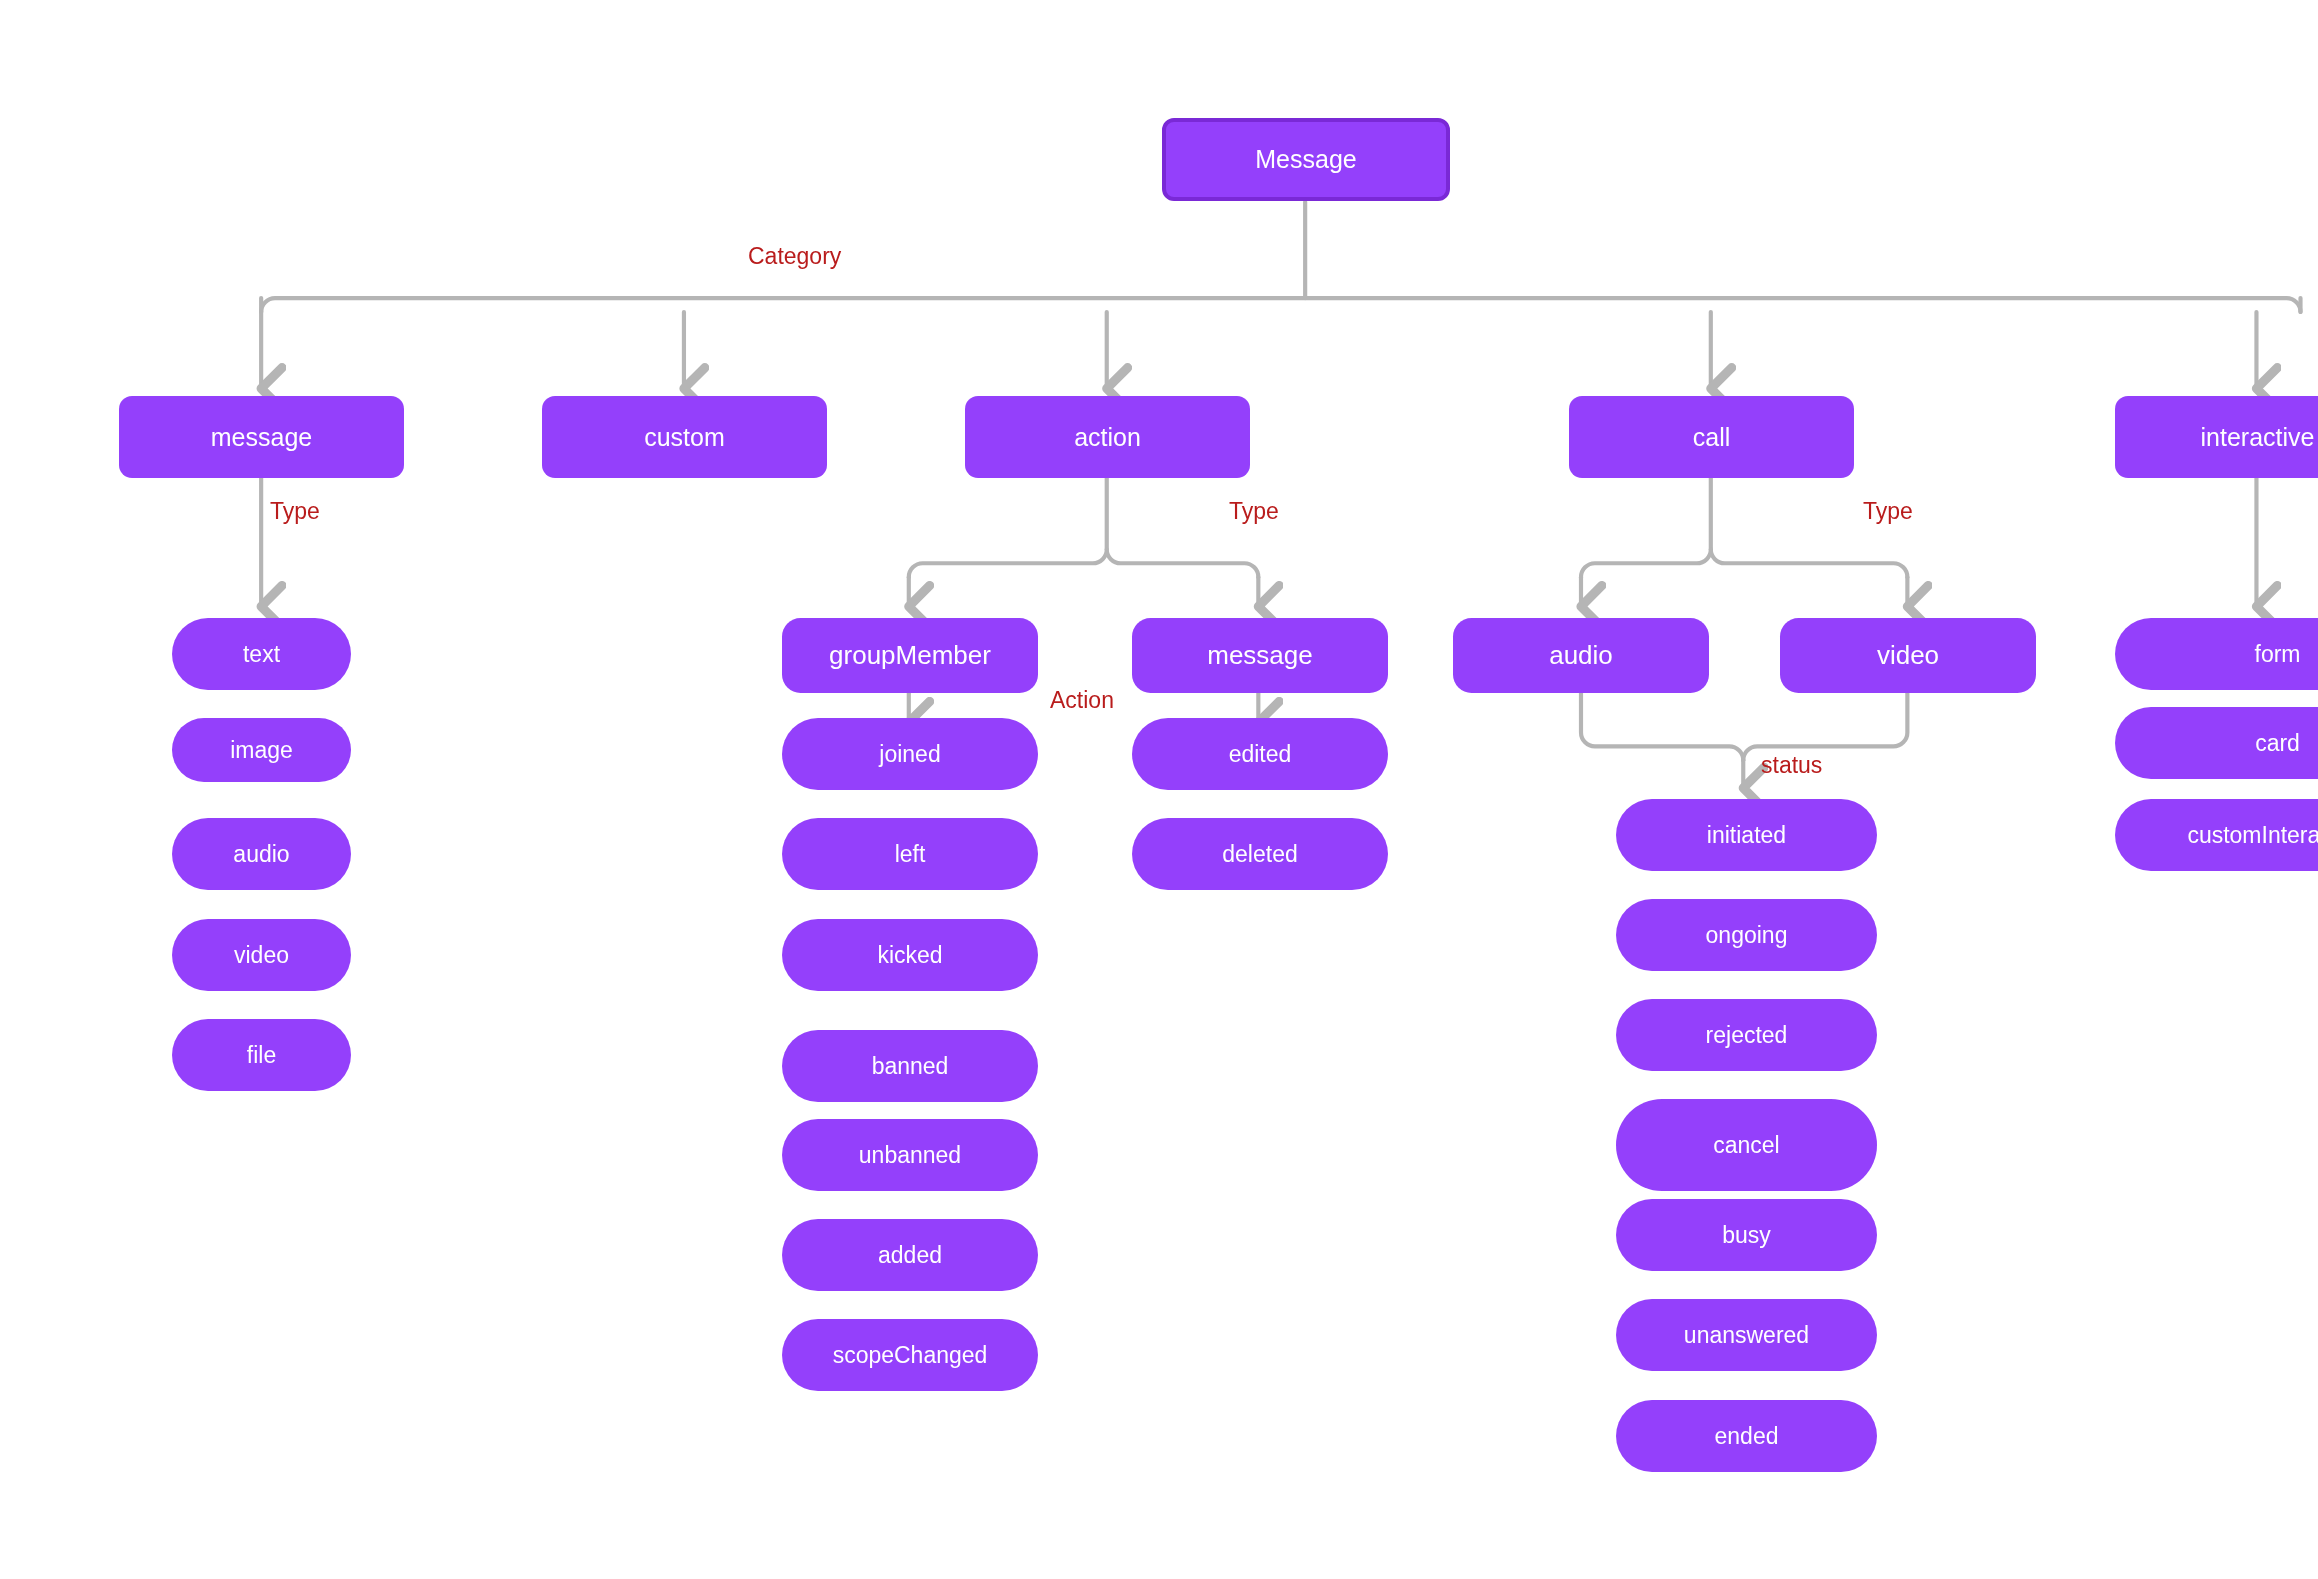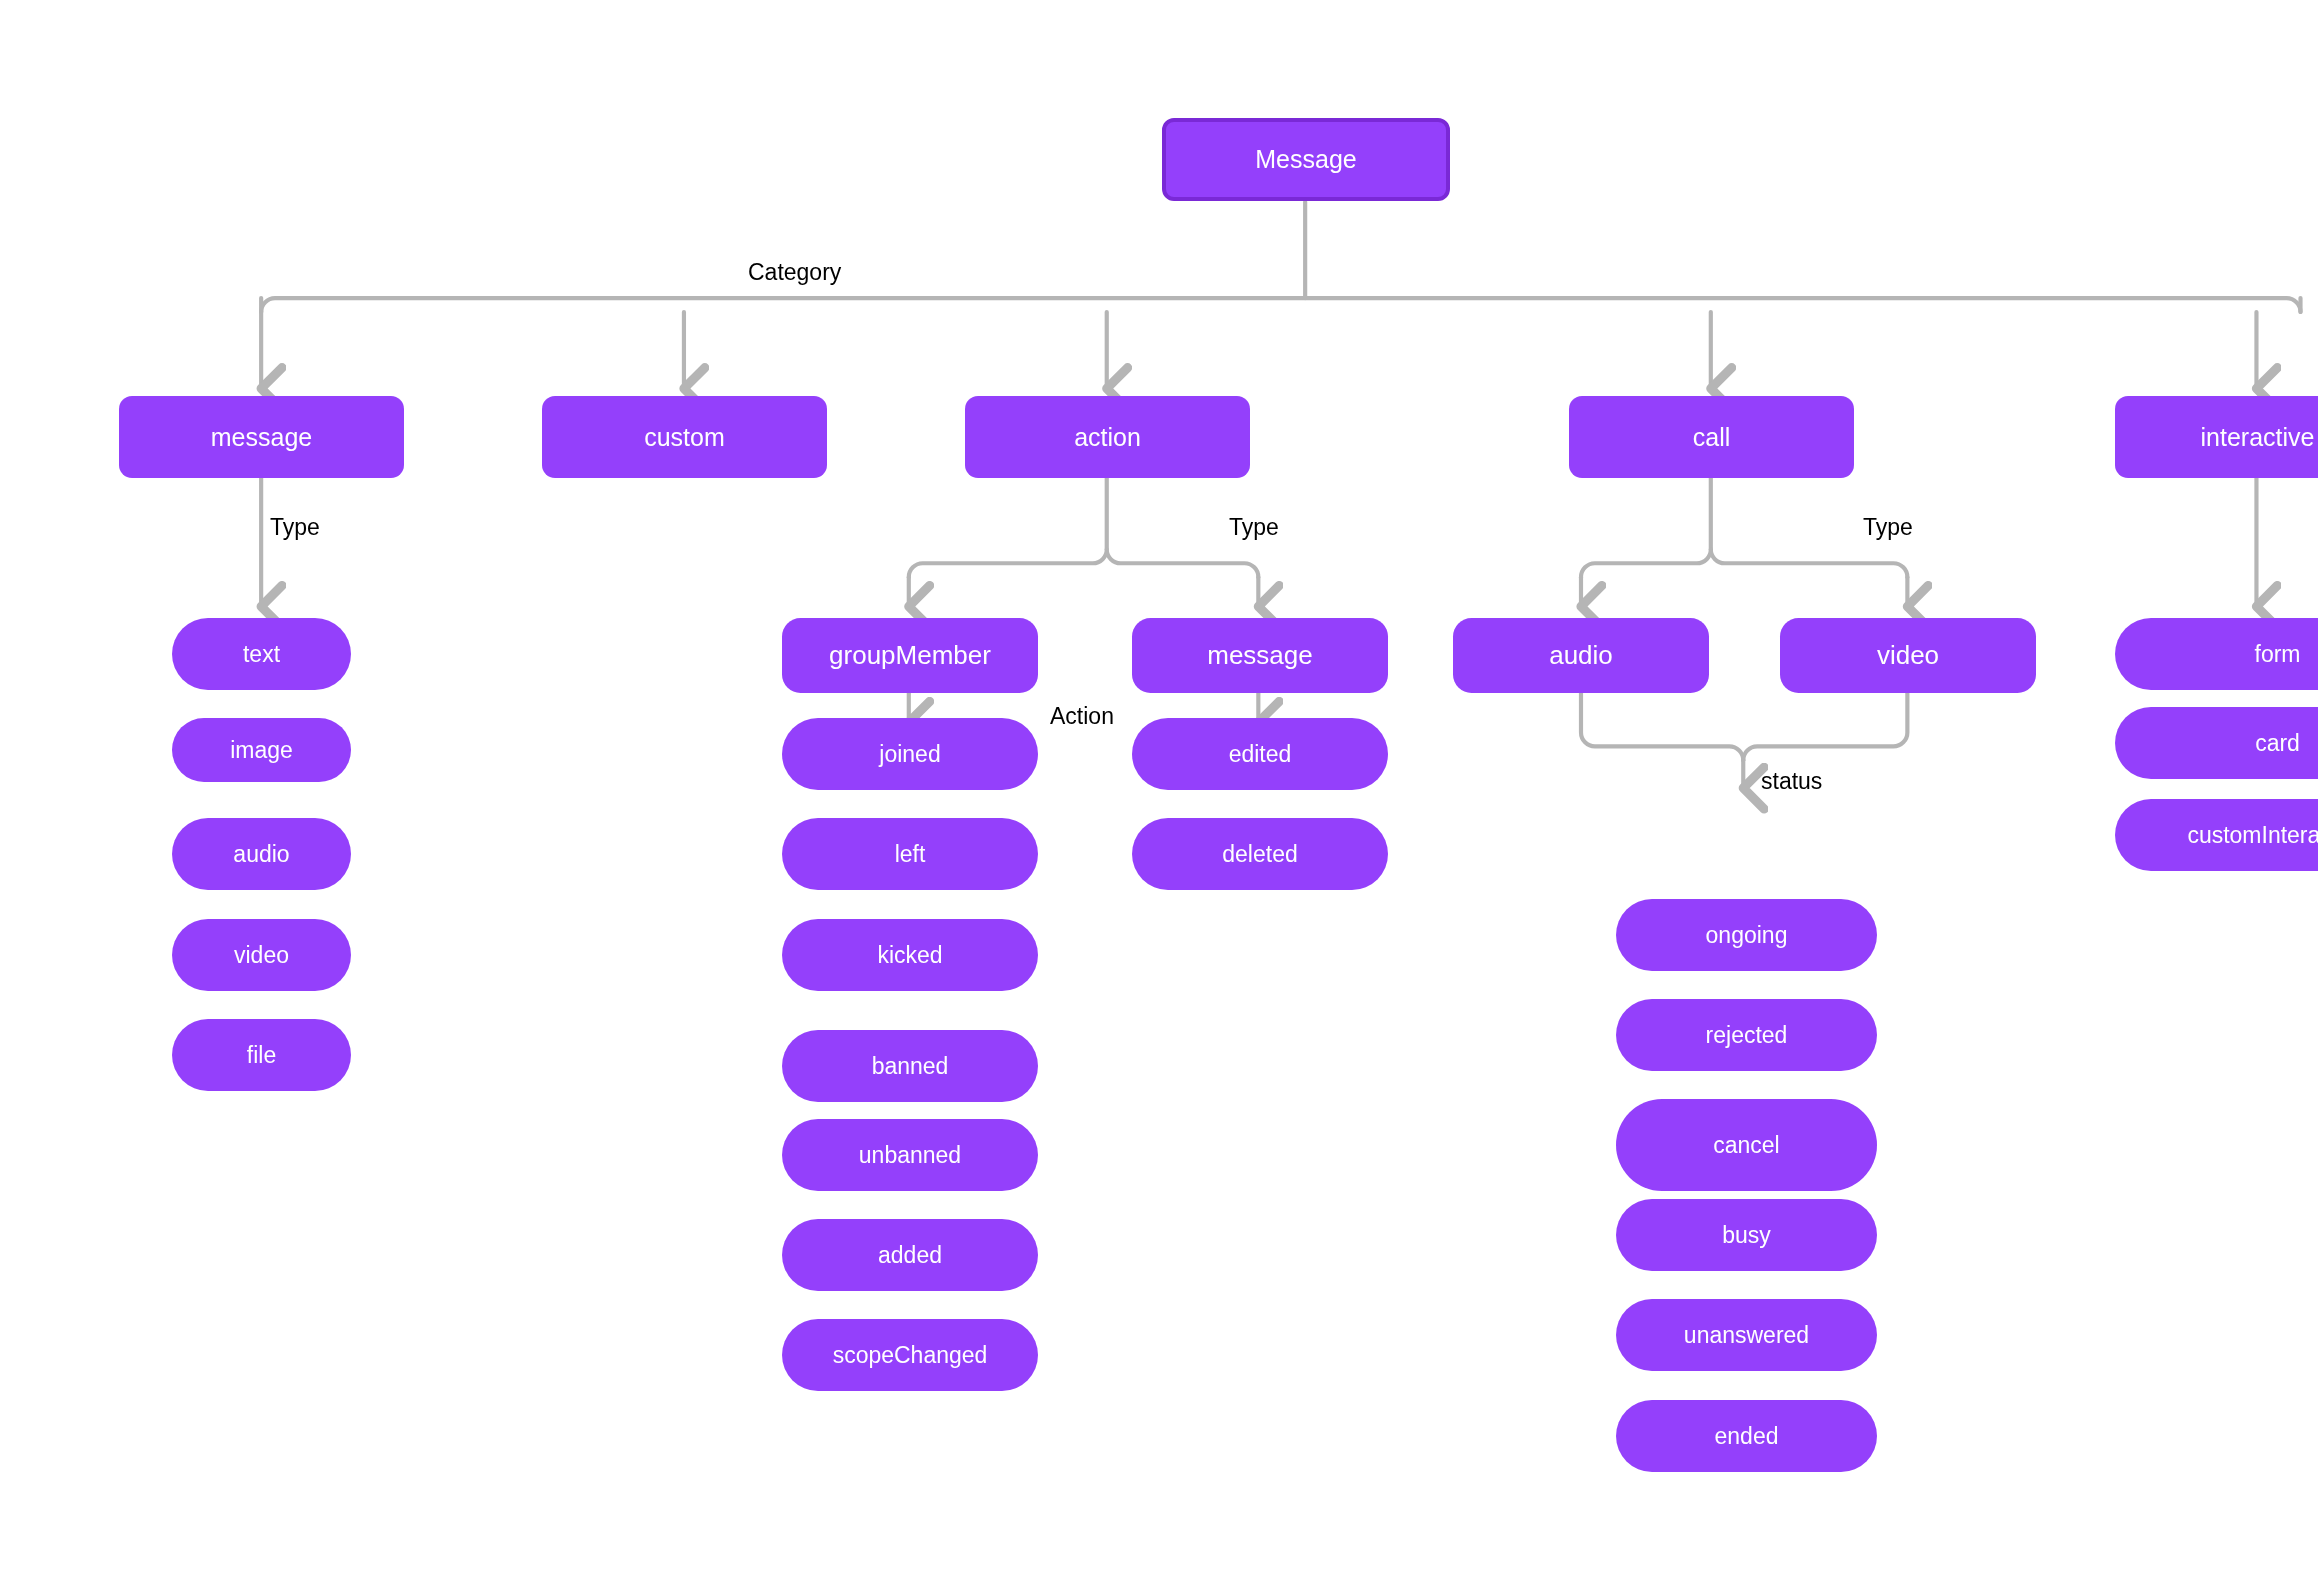--- a/index.html
+++ b/index.html
@@ -47,25 +47,24 @@
   .node.sub {
     border-radius: 18.5px;
     font-size: 26px;
   }
   .node.leaf {
     border-radius: 463px;
     font-size: 23px;
   }
   .edge-label {
     position: absolute;
-    color: #000000;
+    color: #b91c1c;
     font-size: 23px;
     white-space: nowrap;
     line-height: 1;
-    margin-top: 16px;
   }
 </style>
 </head>
 <body>
 
 <div id="canvas">
 
   <svg id="edges" viewBox="0 0 5474 3406" xmlns="http://www.w3.org/2000/svg">
     <defs>
       <marker id="arrow" markerWidth="14" markerHeight="14" refX="6" refY="6" orient="auto-start-reverse" markerUnits="strokeWidth">
@@ -194,20 +193,23 @@
     <span>deleted</span>
   </div>
 
   <div class="node sub" style="left:1453px; top:618px; width:256px; height:75px;">
     <span>audio</span>
   </div>
   <div class="node sub" style="left:1780px; top:618px; width:256px; height:75px;">
     <span>video</span>
   </div>
 
+  <div class="node leaf" style="left:1616px; top:799px; width:261px; height:72px;">
+    <span>initiated</span>
+  </div>
   <div class="node leaf" style="left:1616px; top:899px; width:261px; height:72px;">
     <span>ongoing</span>
   </div>
   <div class="node leaf" style="left:1616px; top:999px; width:261px; height:72px;">
     <span>rejected</span>
   </div>
   <div class="node leaf" style="left:1616px; top:1099px; width:261px; height:92px;">
     <span>cancel</span>
   </div>
   <div class="node leaf" style="left:1616px; top:1199px; width:261px; height:72px;">

